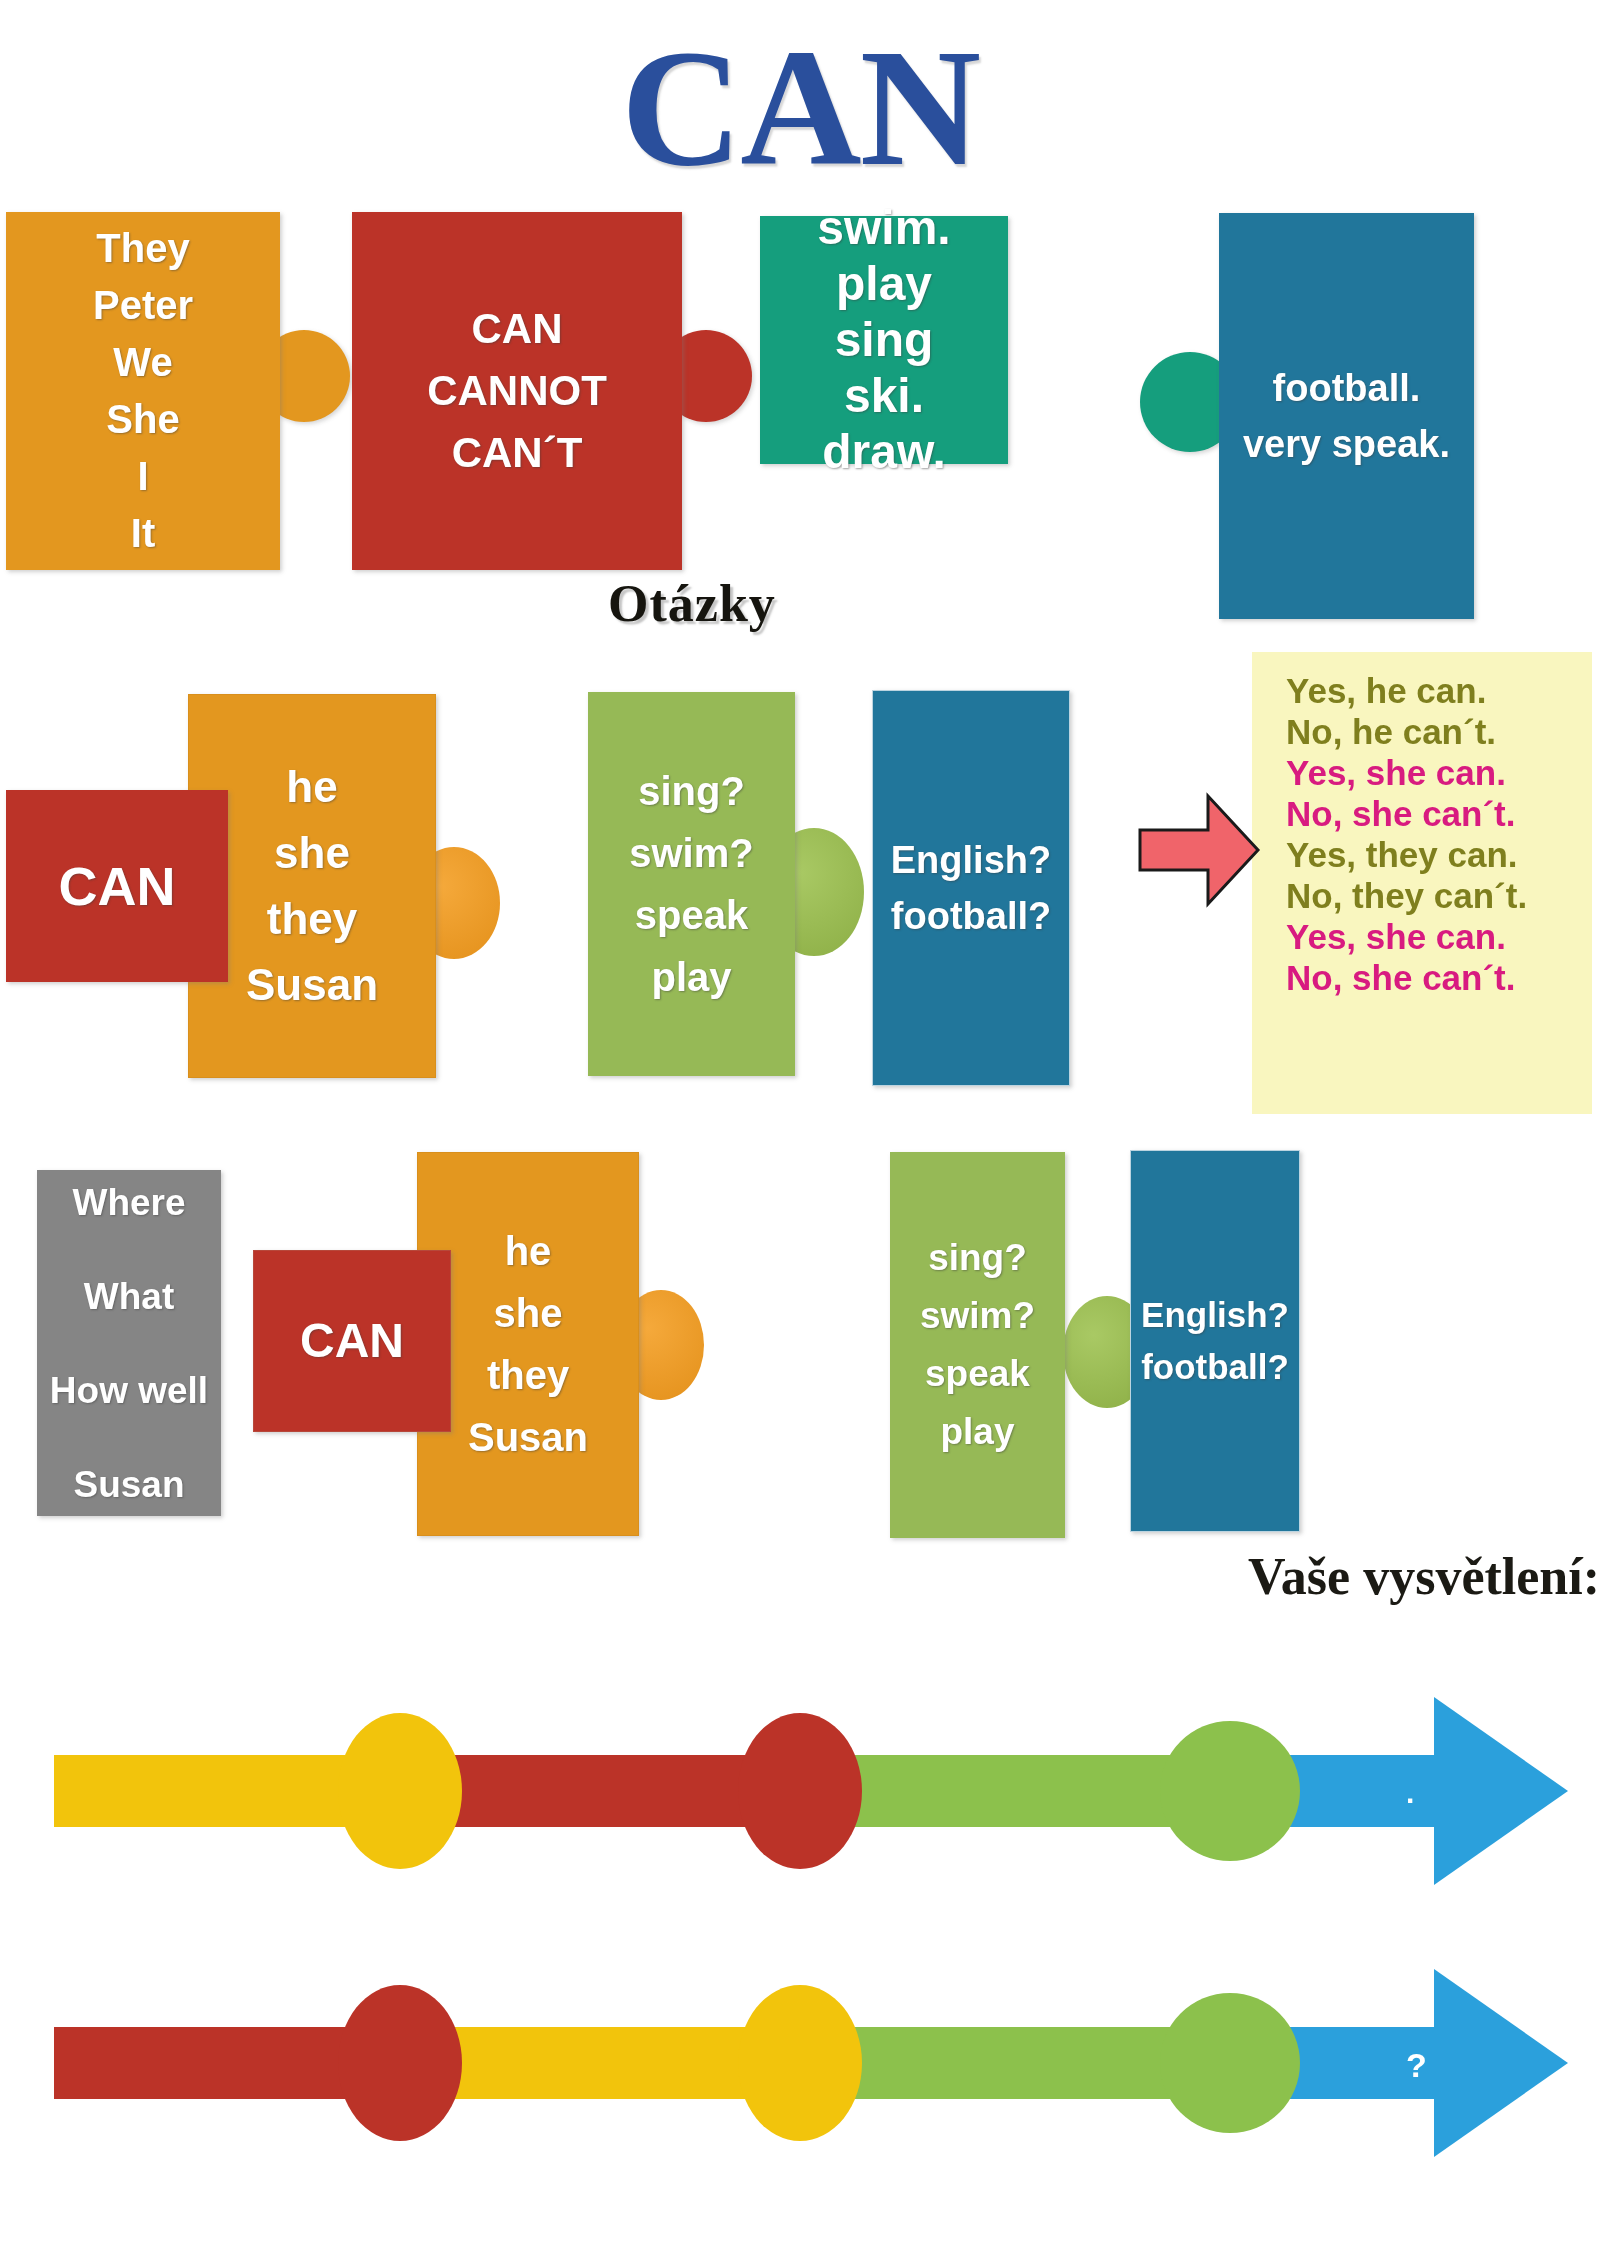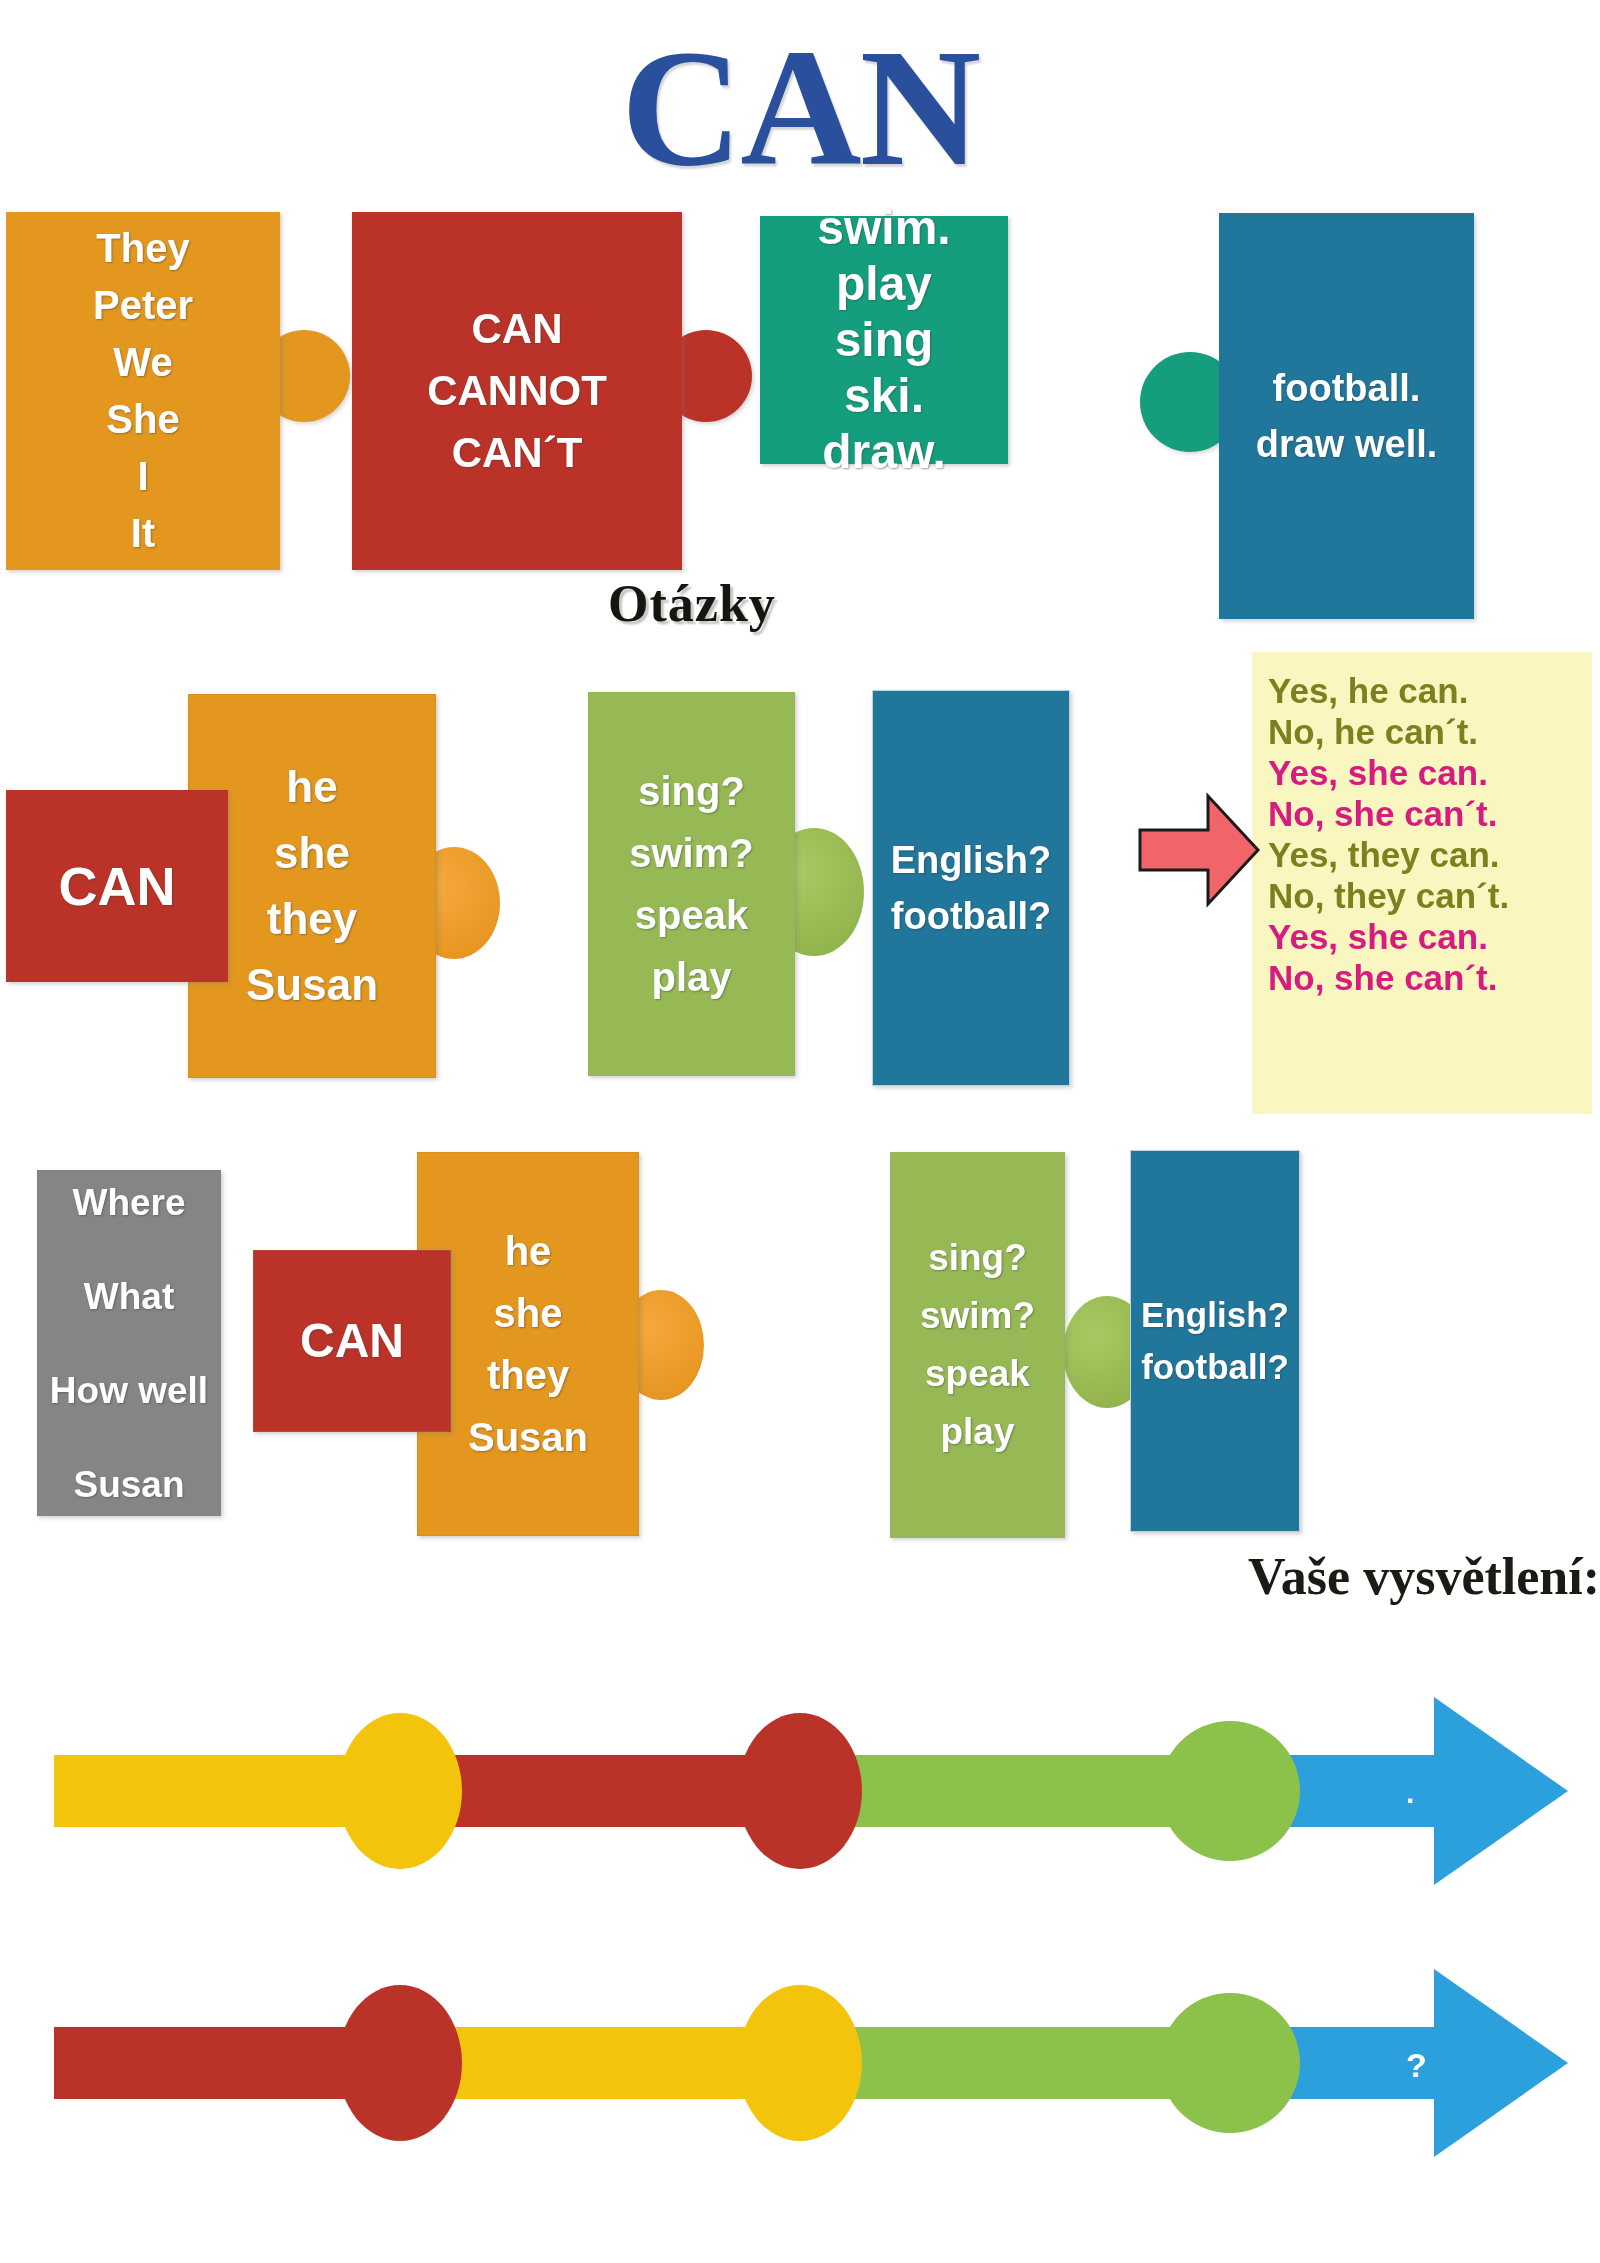--- a/index.html
+++ b/index.html
@@ -64,21 +64,21 @@
   #r2-blue   { left:872px;top:690px;  width:198px; height:396px; background:#21769b; font-size:38px; line-height:56px; z-index:5;
                border:1px solid #bcd4e0; }
   #r2-arrow  { left:1136px; top:790px; width:126px; height:120px; z-index:6; }
   #r2-answers{
     left:1252px; top:652px; width:340px; height:462px;
     background:#f9f6bf;
     font-size:35px; line-height:41px; font-weight:bold;
     padding:18px 0 0 16px;
     z-index:5;
   }
-  #r2-answers span { display:block; white-space:nowrap; }
+  #r2-answers span { display:block; white-space:nowrap;margin-left:18px; }
 
   
   #r3-gray   { left:37px; top:1170px; width:184px; height:346px; background:#858585; font-size:37px; line-height:79px; z-index:6;gap:15px; }
   #r3-red    { left:253px;top:1250px; width:198px; height:182px; background:#bb3328; font-size:48px; line-height:54px; z-index:6;
                border:1px solid #b7483b; }
   #r3-orange { left:417px;top:1152px; width:222px; height:384px; background:#e3971f; font-size:40px; line-height:62px; z-index:5;
                border:1px solid #d98f1c; }
   #r3-knob1  { left:618px;top:1290px; width:86px; height:110px; background:radial-gradient(circle at 35% 35%, #f5a93b, #e3901a); border-radius:50%; z-index:4; }
   #r3-green  { left:890px;top:1152px; width:175px; height:386px; background:#96b956; font-size:37px; line-height:58px; z-index:5; }
   #r3-knob2  { left:1063px;top:1296px;width:88px; height:112px; background:radial-gradient(circle at 35% 35%, #a9c964, #8cae45); border-radius:50%; z-index:4; }
@@ -132,21 +132,21 @@
 <div class="abs box" id="r1-teal">
   <span>swim.</span>
   <span>play</span>
   <span>sing</span>
   <span>ski.</span>
   <span>draw.</span>
 </div>
 
 <div class="abs box" id="r1-blue">
   <span>football.</span>
-  <span>draw well.</span>
+  <span>very speak.</span>
 </div>
 
 <div class="abs" id="otazky">Otázky</div>
 
 <div class="abs" id="r2-knob1"></div>
 <div class="abs" id="r2-knob2"></div>
 
 <div class="abs box" id="r2-red">
   <span>CAN</span>
 </div>

